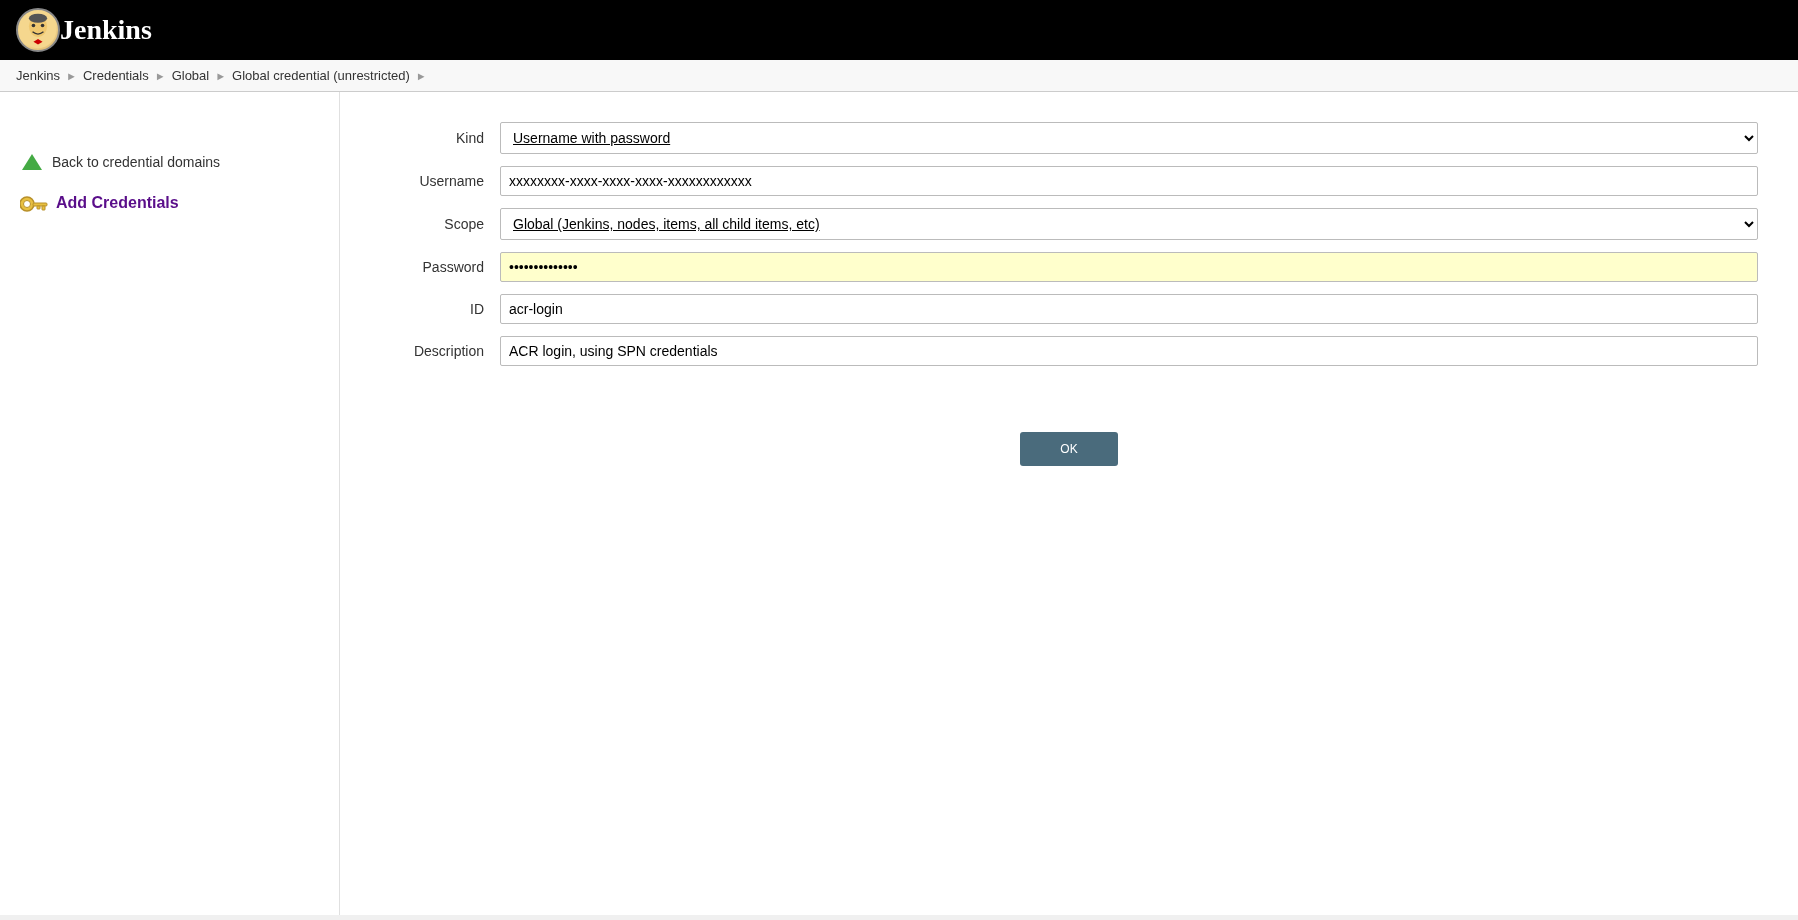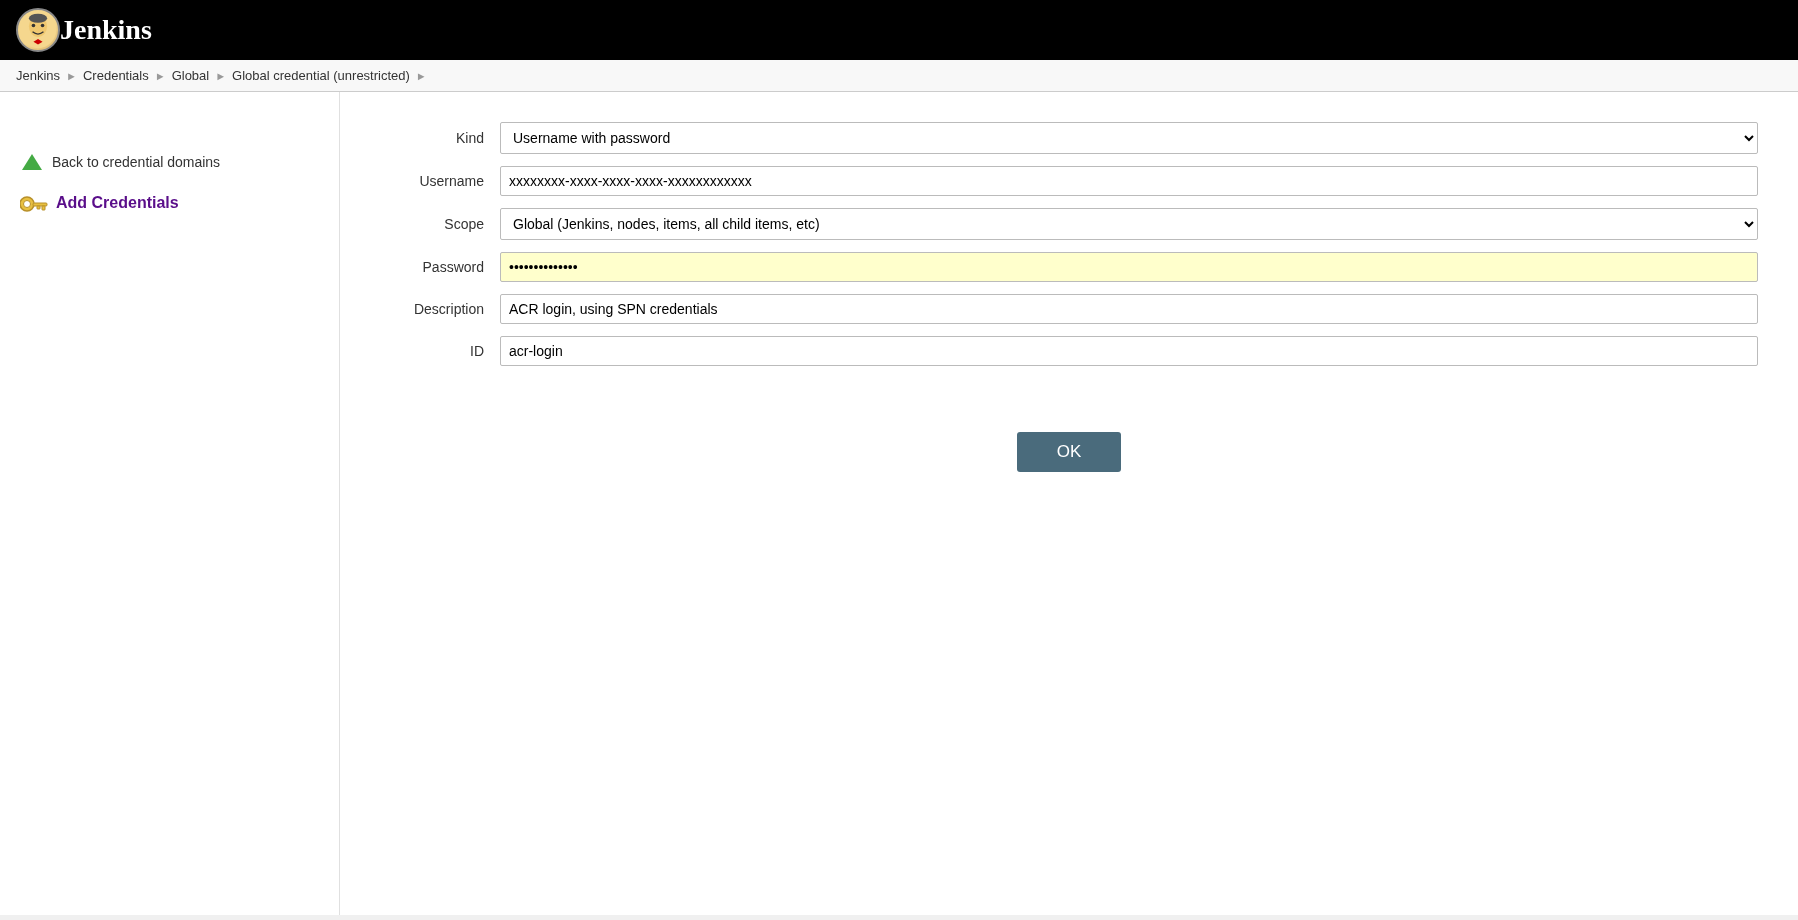--- a/index.html
+++ b/index.html
@@ -113,34 +113,35 @@
       border: 1px solid #bbb;
       font-size: 14px;
       background: #fff;
       border-radius: 2px;
     }
     .form-table input[type="password"].highlighted {
       background: #ffffcc;
     }
     .form-table select {
       appearance: auto;
+      text-decoration: underline;
     }
 
     
     #ok-section {
       display: flex;
       justify-content: center;
       margin-top: 60px;
     }
     #ok-btn {
       background: #4a6b7c;
       color: #fff;
       border: none;
       padding: 10px 40px;
-      font-size: 17px;
+      font-size: 12px;
       cursor: pointer;
       border-radius: 3px;
     }
 
     
     .jenkins-butler {
       width: 44px;
       height: 44px;
       border-radius: 50%;
       background: radial-gradient(circle at 40% 35%, #f5d78e 60%, #c8a05a 100%);
@@ -238,30 +239,30 @@
         </tr>
 
         <tr>
           <td class="label-cell">Password</td>
           <td class="field-cell">
             <input type="password" class="highlighted" value="aaaaaaaaaaaaaa" style="">
           </td>
         </tr>
 
         <tr>
+          <td class="label-cell">ID</td>
+          <td class="field-cell">
+            <input type="text" value="acr-login" style="">
+          </td>
+        </tr>
+
+        <tr>
           <td class="label-cell">Description</td>
           <td class="field-cell">
             <input type="text" value="ACR login, using SPN credentials" style="">
-          </td>
-        </tr>
-
-        <tr>
-          <td class="label-cell">ID</td>
-          <td class="field-cell">
-            <input type="text" value="acr-login" style="">
           </td>
         </tr>
       </tbody>
     </table>
 
     <div id="ok-section">
       <button id="ok-btn">OK</button>
     </div>
   </div>
 </div>

